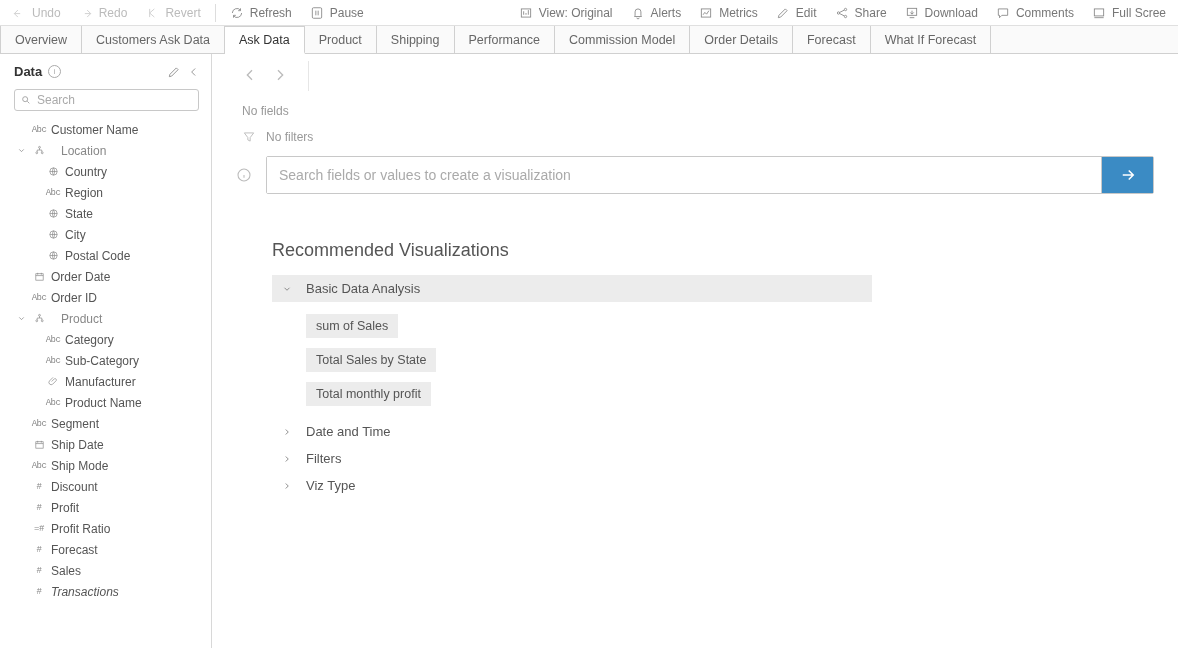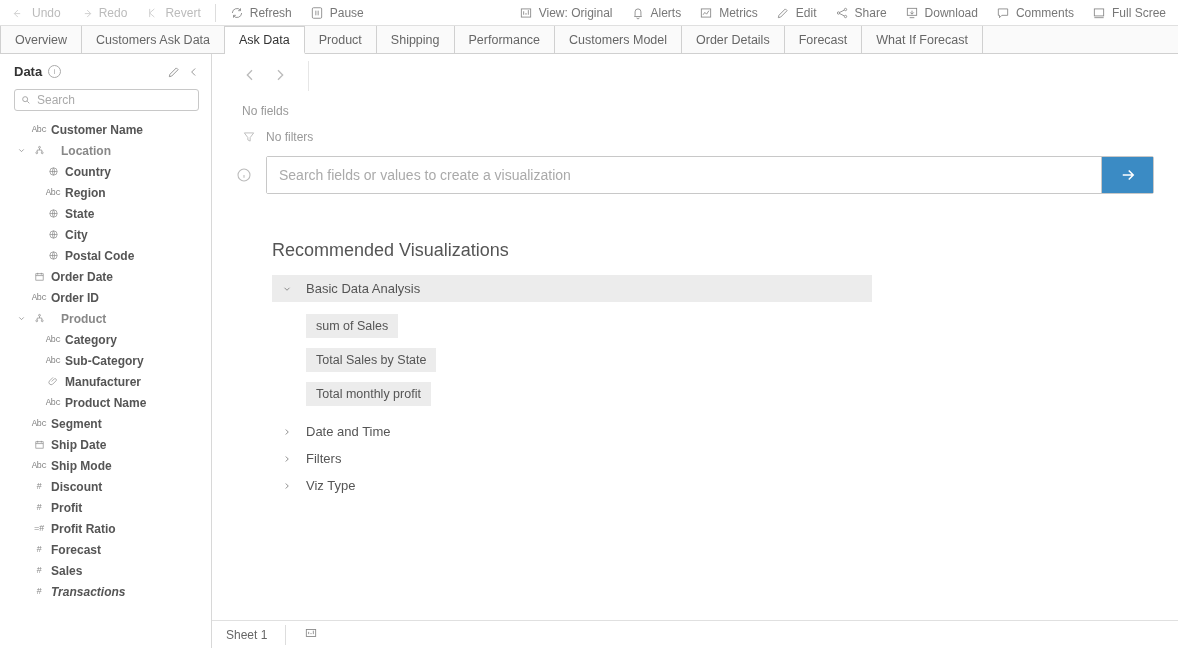--- a/index.html
+++ b/index.html
@@ -68,21 +68,21 @@
   .search-box svg { width:12px;height:12px;stroke:#999;fill:none;stroke-width:2;}
   .search-box input { border:none; outline:none; font-size:12px; flex:1; color:#555; }
   .search-box input::placeholder { color:#aaa; }
 
   .field-list { flex:1; overflow:auto; padding-top:2px; }
   .field-row { display:flex; align-items:center; height:21px; padding-left:16px; gap:4px; cursor:pointer; }
   .field-row .caret { width:11px; display:flex; justify-content:center; }
   .field-row .caret svg { width:9px;height:9px;stroke:#888;fill:none;stroke-width:2;}
   .field-row .ticon { width:16px; display:flex; justify-content:center; font-size:9px; color:#888; letter-spacing:-0.5px;font-family:Liberation Mono, monospace;}
   .field-row .ticon svg { width:11px;height:11px;stroke:#888;fill:none;stroke-width:1.5;}
-  .field-row .lbl { color:#555; font-size:12px;font-weight:bold; }
+  .field-row .lbl { color:#555; font-size:12px; }
   .field-row.level-1 { padding-left: 30px; }
   .field-row.group .lbl { color:#888;margin-left:10px; }
   .field-row.italic .lbl { font-style:italic; }
 
   
   .content { flex:1; display:flex; flex-direction:column; position:relative; }
   .nav-row { height:44px; display:flex; align-items:center; padding-left:30px; gap:14px;}
   .nav-row svg { width:16px;height:16px;stroke:#bbb;fill:none;stroke-width:2;}
   .nav-row .vdiv { width:1px;height:30px;background:#e6e6e6; margin-left:6px;}
 
@@ -210,21 +210,21 @@
   </div>
 </div>
 
 <div class="sheet-tabs" id="sheet-tabs">
     <div class="sheet-tab">Overview</div>
     <div class="sheet-tab">Customers Ask Data</div>
     <div class="sheet-tab active">Ask Data</div>
     <div class="sheet-tab">Product</div>
     <div class="sheet-tab">Shipping</div>
     <div class="sheet-tab">Performance</div>
-    <div class="sheet-tab">Customers Model</div>
+    <div class="sheet-tab">Commission Model</div>
     <div class="sheet-tab">Order Details</div>
     <div class="sheet-tab">Forecast</div>
     <div class="sheet-tab">What If Forecast</div>
   </div>
 
 <div class="main">
 
   <div class="sidebar">
     <div class="sidebar-header">
       <span class="title">Data</span>
@@ -493,22 +493,14 @@
             <div class="rec-group-header plain">
               <svg viewBox="0 0 24 24">
                 <path d="M9 6l6 6-6 6"></path>
               </svg>
               <span>Viz Type</span>
             </div>
           </div>
         </div>
     </div>
 
-    <div class="bottom-tabs">
-      <span class="bottom-tab">Sheet 1</span>
-      <div class="vdiv"></div>
-      <span><svg viewBox="0 0 24 24">
-            <rect x="4" y="6" width="16" height="12"></rect>
-            <path d="M8 14V10M12 14v-2M16 14V8"></path>
-          </svg></span>
-    </div>
   </div>
 </div>
 
 </body></html>

